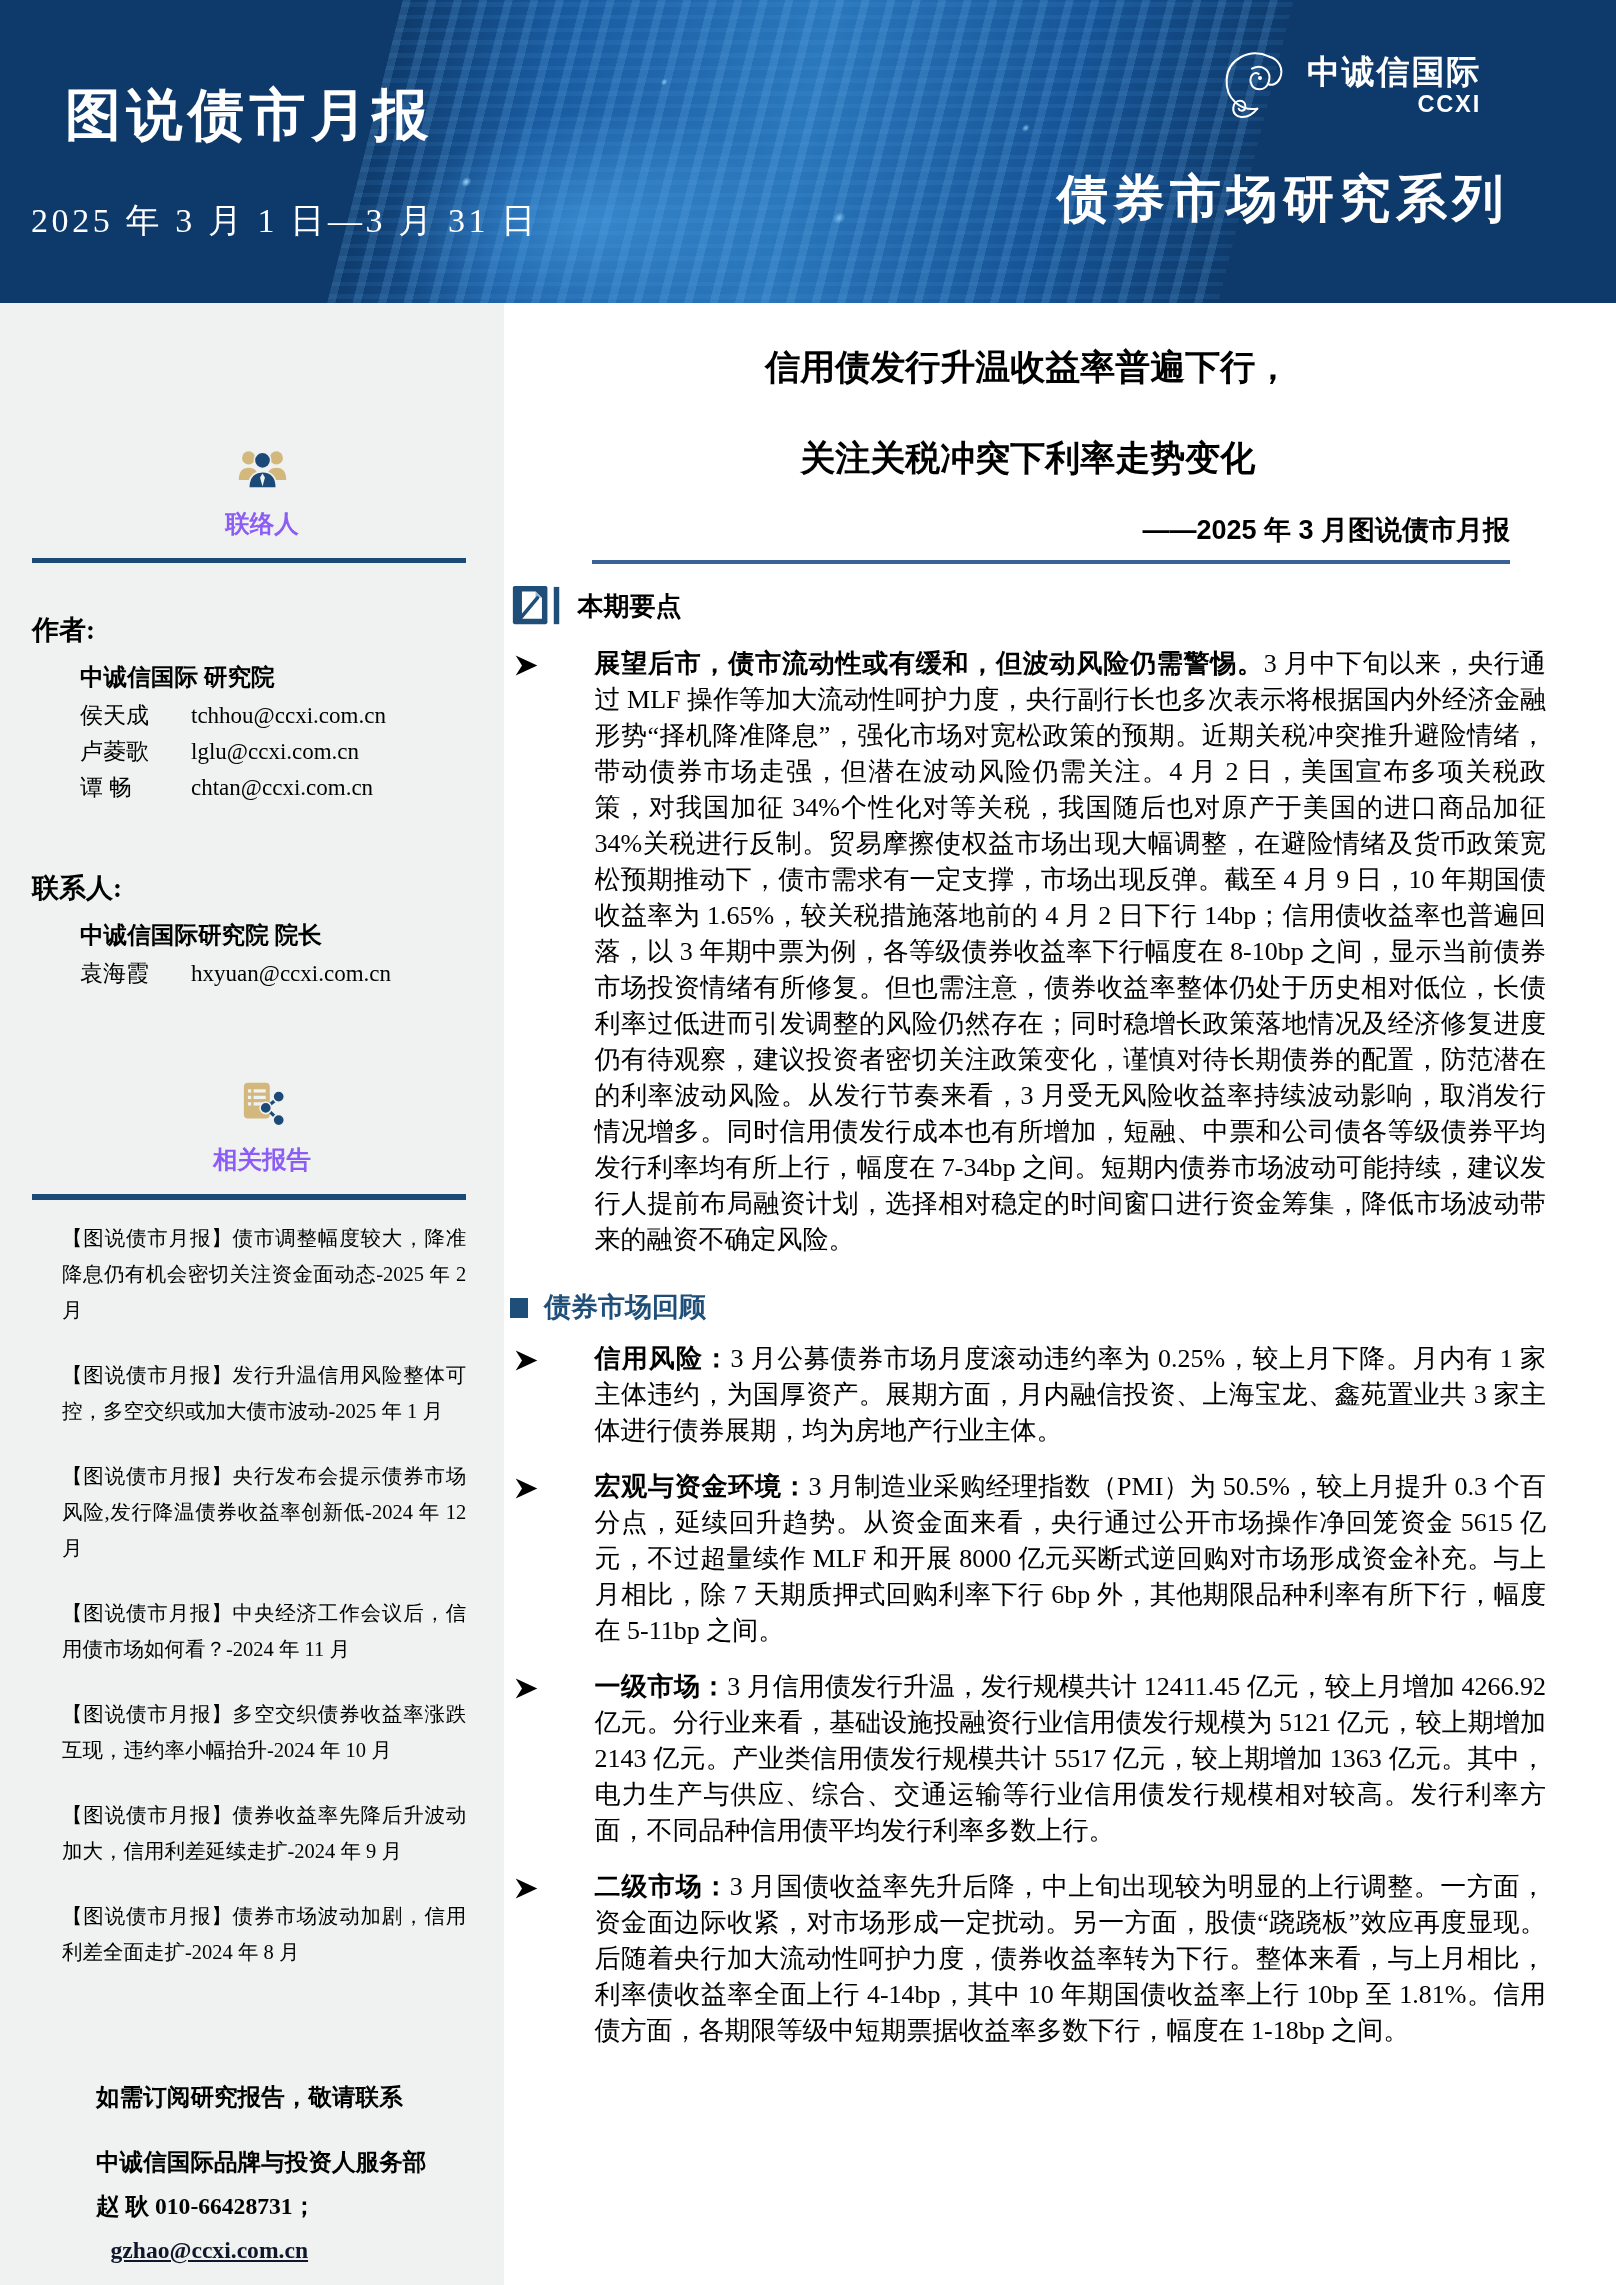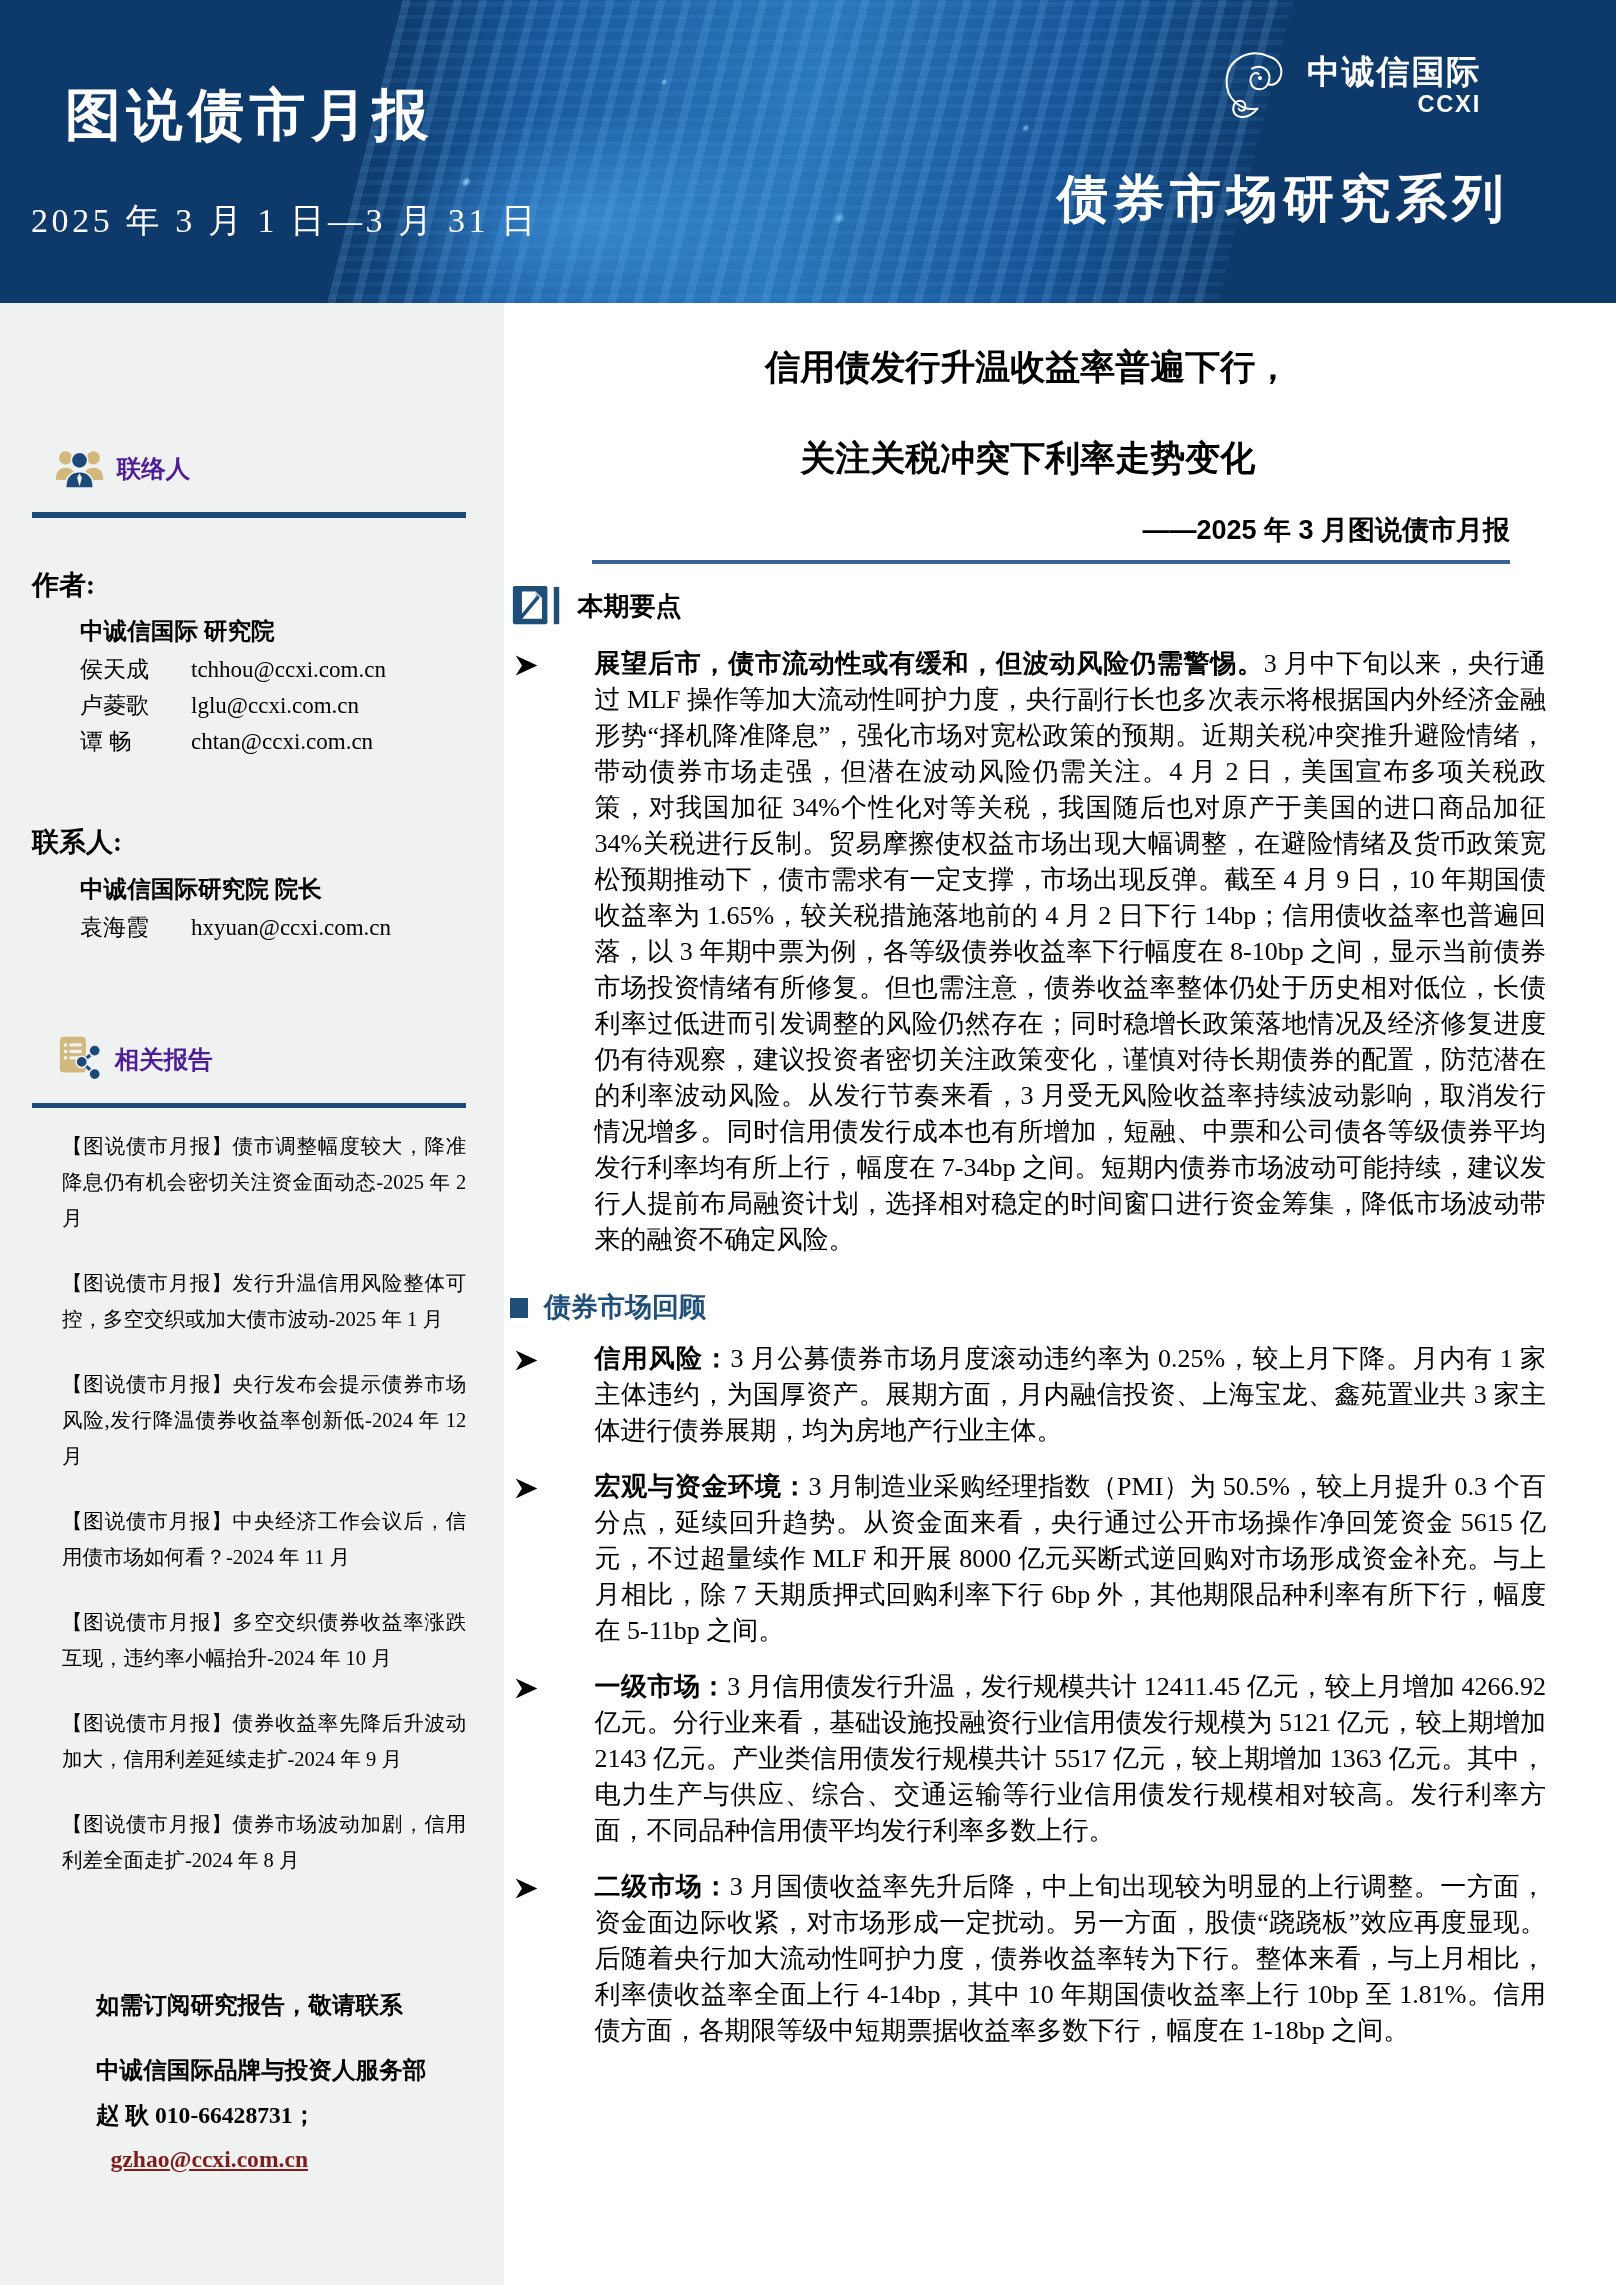--- a/index.html
+++ b/index.html
@@ -25,37 +25,37 @@
   .banner-title{position:absolute;left:65px;top:78px;font-weight:bold;font-size:56px;letter-spacing:5.5px;color:#fff;}
   .banner-date{position:absolute;left:31px;top:198px;font-size:34px;letter-spacing:3.6px;color:#fff;}
   .brand{position:absolute;right:135px;top:44px;display:flex;align-items:center;gap:11px;color:#fff;}
   .brand-mark{width:80px;height:84px;}
   .brand-cn{font-weight:bold;font-size:33px;letter-spacing:1.8px;line-height:1.1;}
   .brand-en{font-weight:bold;font-size:23.6px;letter-spacing:1.8px;text-align:right;line-height:1.1;margin-top:1.8px;}
   .series{position:absolute;right:107px;top:165px;font-weight:bold;font-size:51px;letter-spacing:5.5px;color:#fff;}
 
   
   .sidebar{position:absolute;left:0;top:303px;width:504px;height:1983px;background:#f0f1f1;box-sizing:border-box;padding:0 35px 0 32px;}
-  .sb-head{display:flex;align-items:center;gap:12.7px;margin-left:23px;color:#4c1d95;font-weight:bold;font-size:24.5px;}
+  .sb-head{display:flex;align-items:center;gap:12.7px;margin-left:23px;color:#8b5cf6;font-weight:bold;font-size:24.5px;flex-direction:column;}
   .sb-head.first{padding-top:140px;}
   .sb-head.reports-head{padding-top:93px;}
   .sb-rule{height:5.5px;background:#1b4a78;width:434px;margin-top:18px;}
   .sb-author-label{font-weight:bold;font-size:27px;margin-top:49px;}
   .sb-org{font-weight:bold;font-size:23.6px;margin:12.7px 0 0 48px;}
   .sb-row{display:flex;margin:9px 0 0 48px;font-size:23px;line-height:27px;}
   .sb-row .nm{width:111px;flex:0 0 auto;}
   .sb-row .em{flex:1;}
   .sb-liaison-label{font-weight:bold;font-size:27px;margin-top:69px;}
   .sb-reports{list-style:none;margin:20px 0 0 0;padding:0;}
   .sb-reports li{font-size:20.5px;line-height:36px;text-align:justify;padding:0 2.7px 0 30px;margin-bottom:29px;}
   .sb-subscribe{font-weight:bold;font-size:23.6px;margin-left:64px;}
   .sb-subscribe .s1{margin-top:111px;}
   .sb-subscribe .s2{margin-top:33px;}
   .sb-subscribe .s3{margin-top:12.7px;}
-  .sb-subscribe .s4{margin-top:14.5px;margin-left:14.5px;text-decoration:underline;display:inline-block;color:#7f1d1d;}
+  .sb-subscribe .s4{margin-top:14.5px;margin-left:14.5px;text-decoration:underline;display:inline-block;color:#0f172a;}
 
   
   .main{position:absolute;left:504px;top:303px;width:1113px;min-height:1983px;background:#fff;box-sizing:border-box;padding:23.6px 71px 0 5.5px;}
   .doc-title{line-height:1;text-align:center;font-weight:bold;font-size:35px;}
   .doc-title.l1{margin-top:22px;}
   .doc-title.l2{margin-top:56px;}
   .doc-subtitle{text-align:right;padding-right:36px;font-weight:bold;font-size:27px;margin-top:42px;line-height:1;}
   .title-underline{height:4.5px;background:#3a6296;margin:16.4px 36px 0 82px;}
   .highlights{display:flex;align-items:center;gap:15px;margin-top:22px;text-align:center;}
   .highlights .hl-text{font-weight:bold;font-size:26px;}

